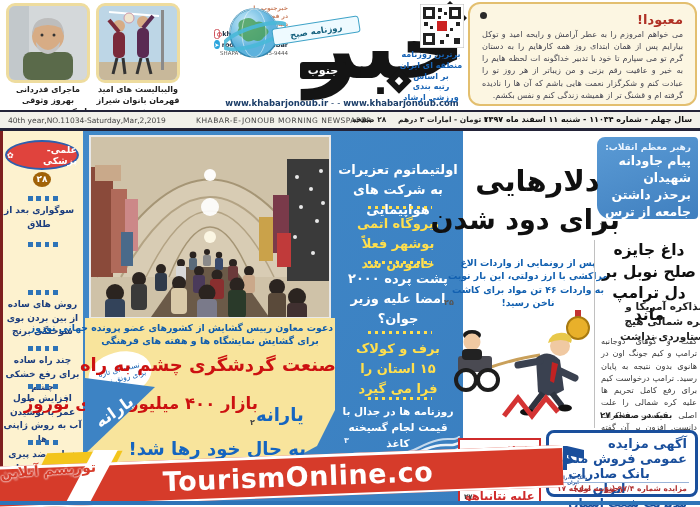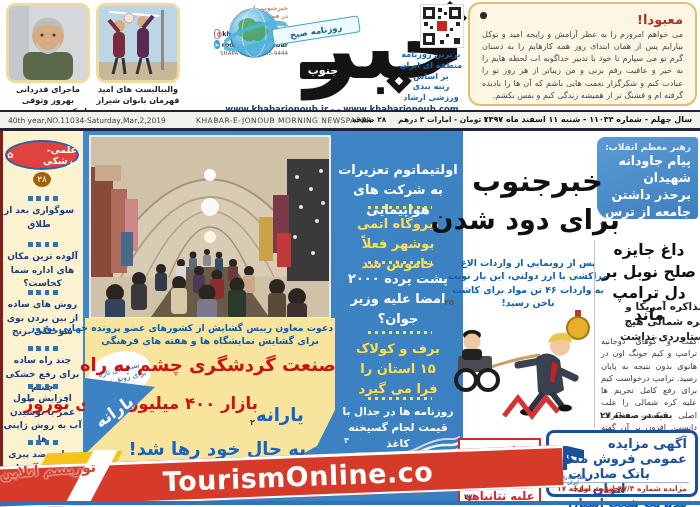--- a/index.html
+++ b/index.html
@@ -123,21 +123,21 @@
       <div></div>
     </div>
   <div class="abs dia" style="left:390px;top:72px;width:18px;height:18px;">
       <div></div>
     </div>
   <div class="abs jonoub" style="left:300px;top:62px;width:46px;height:17px;">
     <span class="rtl">جنوب</span>
   </div>
 
   <div class="abs" style="left:196px;top:98px;width:292px;display:flex;justify-content:center;align-items:baseline;gap:3px;direction:ltr;">
-    <span style="font-size:8.5px;font-weight:bold;color:#1b3d68;margin-top:6px;">www.khabarjonoub.ir</span>
+    <span style="font-size:8.5px;font-weight:bold;color:#1b3d68;">www.khabarjonoub.ir</span>
     <span style="font-size:8.5px;color:#1b3d68;"> - </span>
     <span style="font-size:8.5px;color:#1b3d68;"> - </span>
     <span style="font-size:8.5px;font-weight:bold;color:#1b3d68;">www.khabarjonoub.com</span>
   </div>
 
   <div class="abs" style="left:420px;top:4px;">
     <svg width="44" height="44" viewBox="0 0 44 44">
       <rect width="44" height="44" fill="#fff" stroke="#bbb"></rect>
       <g fill="#222">
         <rect x="3" y="3" width="12" height="12"></rect>
@@ -182,26 +182,25 @@
     <div class="abs dtx rtl b" style="left:398px;top:3px;color:#222;">۲۰۰۰ تومان - امارات ۳ درهم</div>
     <div class="abs rtl b" style="right:8px;top:3px;font-size:8px;color:#111;">سال چهلم - شماره ۱۱۰۳۴ - شنبه ۱۱ اسفند ماه ۱۳۹۷</div>
   </div>
 
   <div class="abs" style="left:0;top:131px;width:85px;height:374px;background:#fdf2cf;"></div>
   <div class="abs" style="left:0;top:131px;width:3px;height:374px;background:#7e1f1f;"></div>
   <div class="abs" style="left:5px;top:140px;width:74px;height:30px;background:#e0433d;border:2.5px solid #2e5fae;border-radius:50%;box-sizing:border-box;display:flex;align-items:center;justify-content:center;gap:2px;">
     <span style="color:#fff;font-size:8px;">✿</span>
     <span class="rtl" style="color:#fff;font-size:9.5px;font-weight:bold;">علمی-پزشکی</span>
   </div>
-  <div class="abs c" style="left:33px;top:172px;width:18px;height:15px;background:#a16207;color:#fff;border-radius:50%;font-size:9px;font-weight:normal;line-height:15px;">۲۸</div>
+  <div class="abs c" style="left:33px;top:172px;width:18px;height:15px;background:#a16207;color:#fff;border-radius:50%;font-size:9px;font-weight:bold;line-height:15px;">۲۸</div>
 
   <div class="abs sq-sep" style="left:28px;top:196px;"></div>
   <div class="abs side-item rtl c" style="left:3px;top:204px;width:72px;">سوگواری بعد از طلاق</div>
   <div class="abs sq-sep" style="left:28px;top:242px;"></div>
-  <div class="abs side-item rtl c" style="left:3px;top:250px;width:79px;">آلوده ترین مکان های اداره شما کجاست؟</div>
   <div class="abs sq-sep" style="left:28px;top:290px;"></div>
   <div class="abs side-item rtl c" style="left:3px;top:298px;width:79px;">روش های ساده از بین بردن بوی سوختگی برنج</div>
   <div class="abs sq-sep" style="left:28px;top:346px;"></div>
   <div class="abs side-item rtl c" style="left:3px;top:354px;width:79px;">چند راه ساده برای رفع خشکی چشم</div>
   <div class="abs sq-sep" style="left:28px;top:384px;"></div>
   <div class="abs side-item rtl c" style="left:3px;top:392px;width:79px;">افزایش طول عمر با نوشیدن آب به روش ژاپنی ها</div>
   <div class="abs sq-sep" style="left:28px;top:440px;"></div>
   <div class="abs side-item rtl c" style="left:3px;top:448px;width:79px;">خواص ضد پیری قارچ حتی با حرارت هم</div>
 
   <div class="abs" style="left:83px;top:131px;width:380px;height:374px;background:linear-gradient(135deg,#4189c9,#3a7fc0);"></div>
@@ -345,21 +344,21 @@
   <div class="abs dots-sep" style="left:366px;top:396px;"></div>
   <div class="abs rtl c b" style="left:342px;top:404px;width:112px;font-size:10.5px;line-height:1.5;color:#ffffff;">روزنامه ها در جدال با قیمت لجام گسیخته کاغذ</div>
   <div class="abs" style="left:344px;top:436px;font-size:8px;color:#e8f2ff;font-weight:bold;">۳</div>
 
   <div class="abs" style="left:597px;top:137px;width:101px;height:82px;background:linear-gradient(160deg,#5b9bd5,#3f7fbf);border-radius:8px 4px 4px 14px;box-sizing:border-box;padding:5px 7px;">
     <div class="rtl" style="font-size:9px;color:#eaf4ff;font-weight:bold;">رهبر معظم انقلاب:</div>
     <div class="rtl b" style="font-size:12.5px;color:#ffffff;line-height:1.35;margin-top:1px;">پیام جاودانه شهیدان برحذر داشتن جامعه از ترس و اندوه است</div>
   </div>
   <div class="abs" style="left:600px;top:221px;font-size:8px;color:#555;font-weight:bold;">۲</div>
 
-  <div class="abs hl-black rtl c nw" style="left:455px;top:164px;width:165px;font-size:29px;">خبرجنوب</div>
+  <div class="abs hl-black rtl c nw" style="left:455px;top:164px;width:165px;font-size:29px;">دلارهایی</div>
   <div class="abs hl-black rtl c nw" style="left:448px;top:204px;width:172px;font-size:27px;">برای دود شدن</div>
   <div class="abs rtl c b" style="left:442px;top:256px;width:172px;font-size:9.3px;color:#1260b0;line-height:1.45;">پس از رونمایی از واردات الاغ مراکشی با ارز دولتی، این بار نوبت به واردات ۴۶ تن مواد برای کاشت ناخن رسید!</div>
   <div class="abs" style="left:444px;top:298px;font-size:8px;color:#555;font-weight:bold;">۲۵</div>
 
   <div class="abs" style="left:594px;top:240px;width:1px;height:188px;background:#c0c0c0;"></div>
   <div class="abs hl-black rtl c" style="left:600px;top:240px;width:98px;font-size:15.5px;line-height:1.4;">داغ جایزه صلح نوبل بر دل ترامپ ماند</div>
   <div class="abs rtl c b" style="left:616px;top:299px;width:98px;font-size:10.5px;color:#222;line-height:1.45;">مذاکره آمریکا و کره شمالی هیچ دستاوردی نداشت</div>
   <div class="abs small-body rtl" style="left:601px;top:335px;width:96px;">گفت و گوهای دوجانبه ترامپ و کیم جونگ اون در هانوی بدون نتیجه به پایان رسید. ترامپ درخواست کیم برای رفع کامل تحریم ها علیه کره شمالی را علت اصلی شکست مذاکرات دانست. افزون بر آن گفته شده است که</div>
   <div class="abs rtl b" style="left:600px;top:410px;width:96px;font-size:8.5px;color:#222;text-align:left;">بقیه در صفحه ۲۷</div>
 

